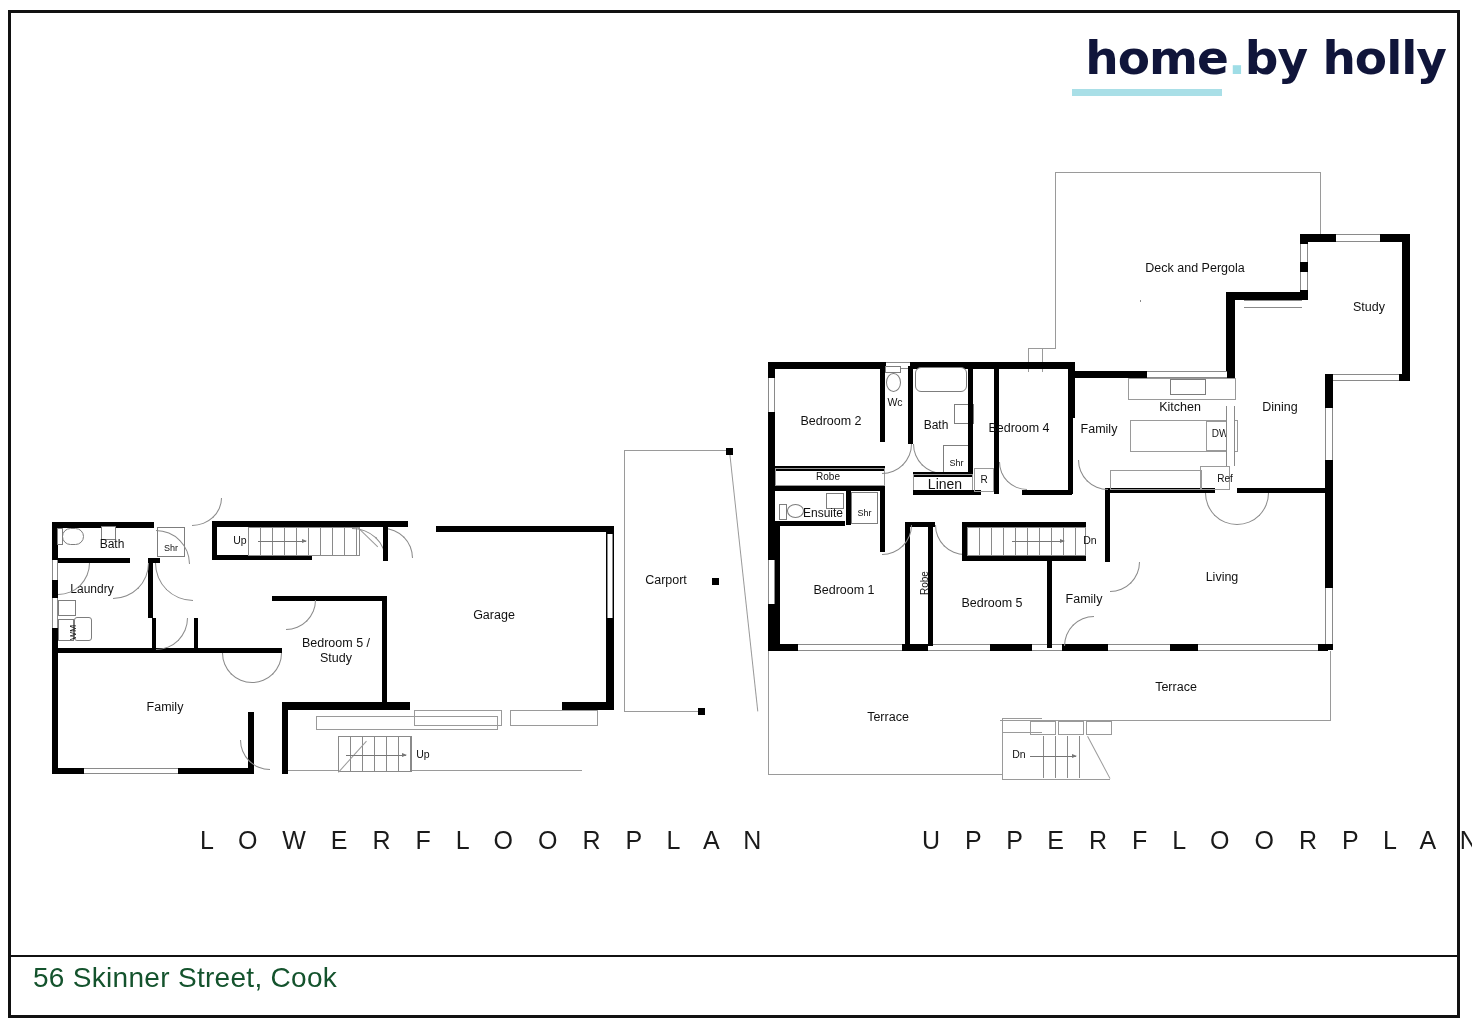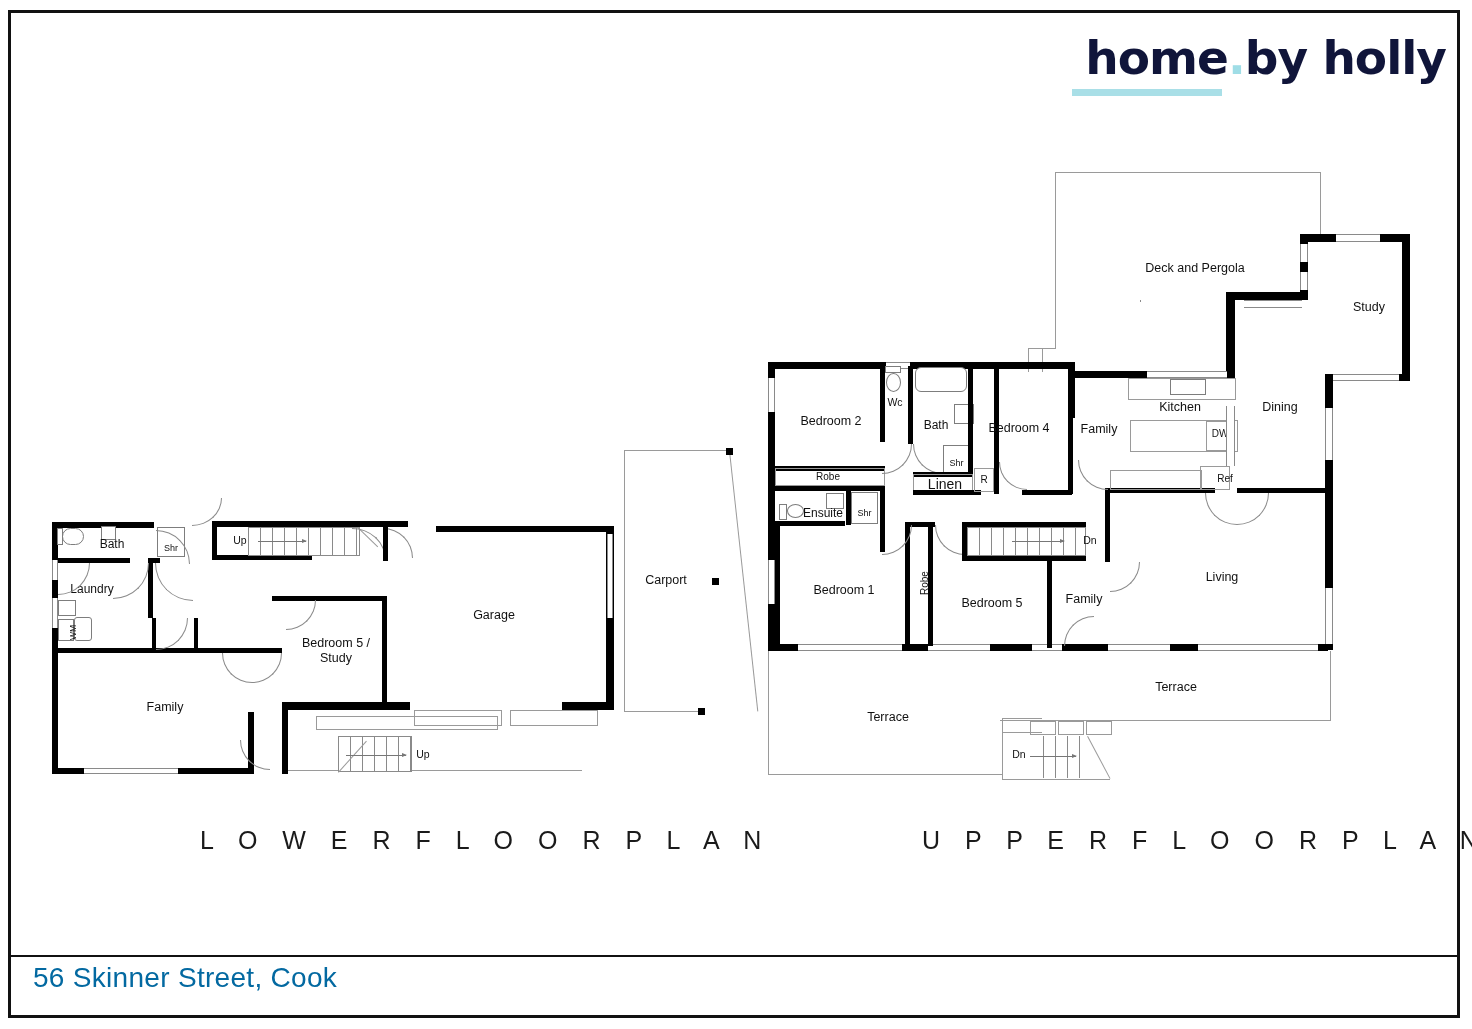--- a/index.html
+++ b/index.html
@@ -48,21 +48,21 @@
   
   #disclaimer{
     position:absolute;left:30px;top:896px;width:760px;
     font-size:12.5px;line-height:18.5px;color:#111;
   }
   #addr-rule{
     position:absolute;left:10px;top:955px;width:1448px;height:2px;background:#111;
   }
   #address{
     position:absolute;left:33px;top:962px;
-    font-size:28px;color:#0369a1;letter-spacing:.3px;
+    font-size:28px;color:#14532d;letter-spacing:.3px;
   }
 
   
   .wall{position:absolute;background:#000000;}
   .thin{position:absolute;background:#9a9a9a;}
   .room-label{
     position:absolute;font-size:12.5px;color:#111;text-align:center;
     line-height:15px;white-space:nowrap;
   }
   .room-label.wrap{white-space:normal;}

